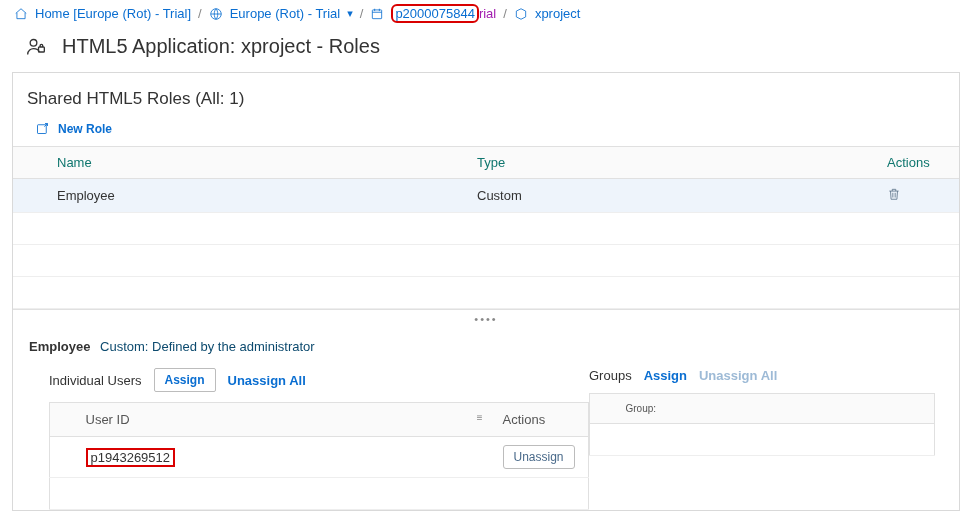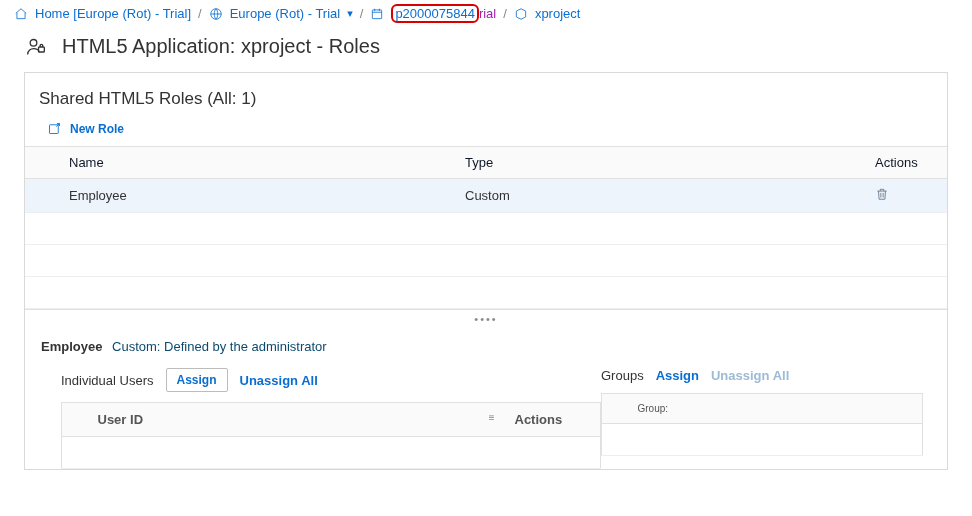--- a/index.html
+++ b/index.html
@@ -37,38 +37,38 @@
     display: flex; align-items: center; gap: 16px;
     padding: 8px 26px 6px;
   }
   .lock-icon { display: inline-flex; }
   .lock-icon svg { width: 20px; height: 20px; fill: none; stroke: #333; stroke-width: 1.6; }
   .page-title { font-size: 20px; font-weight: 400; color: #333; }
 
   
   .card {
     border: 1px solid #d9d9d9;
-    margin: 8px 24px 0;
+    margin: 8px 12px 0;
     background: #fff;
   }
   .section-title {
     font-size: 17px; color: #333; padding: 16px 14px 12px; font-weight: 400;
   }
 
   .new-role {
     display: inline-flex; align-items: flex-end; gap: 8px;
     padding: 0 0 10px 22px;
     color: #0a6ed1; font-weight: 700; font-size: 12px;
     cursor: pointer;
   }
   .new-role svg { width: 15px; height: 15px; stroke: #0a6ed1; fill: none; stroke-width: 1.4; }
 
   
   .roles-grid { width: 100%; border-collapse: collapse; }
-  .roles-grid th { text-align: left; font-weight: 400; color: #0f172a; font-size: 13px; padding: 8px 10px; border-top: 1px solid #e0e0e0; border-bottom: 1px solid #e0e0e0; background: #fafafa; }
+  .roles-grid th { text-align: left; font-weight: 400; color: #0f766e; font-size: 13px; padding: 8px 10px; border-top: 1px solid #e0e0e0; border-bottom: 1px solid #e0e0e0; background: #fafafa; }
   .roles-grid td { padding: 8px 10px; border-bottom: 1px solid #eee; height: 32px; }
   .tr-selected td { background: #eef4fb; }
   .col-expand { width: 34px; }
   .col-actions { width: 82px; text-align: left; }
   .trash svg { width: 14px; height: 14px; stroke: #5a7187; fill: none; stroke-width: 1.4; }
 
   
   .drag-divider { text-align: center; color: #888; letter-spacing: 2px; font-size: 11px; border-top: 1px solid #e0e0e0; padding: 3px 0 0; }
 
   
@@ -85,21 +85,21 @@
   .assign-head .label { color: #333; }
   .assign-head .btn-outline {
     border: 1px solid #bcbcbc; background: #fff; color: #0a6ed1; font-weight: 600;
     padding: 4px 10px; font-size: 12px; border-radius: 2px; cursor: pointer;
   }
   .assign-head .link { color: #0a6ed1; font-weight: 600; cursor: pointer; }
   .assign-head .link.disabled { color: #9dbad6; cursor: default; }
 
   
   .user-table { width: 100%; border-collapse: collapse; border: 1px solid #e0e0e0; }
-  .user-table th { text-align: left; font-weight: 700; color: #555; background: #fafafa; padding: 9px 10px; border-bottom: 1px solid #e0e0e0; font-size: 13px; }
+  .user-table th { text-align: left; font-weight: 400; color: #555; background: #fafafa; padding: 9px 10px; border-bottom: 1px solid #e0e0e0; font-size: 13px; }
   .user-table td { padding: 8px 10px; border-bottom: 1px solid #eee; height: 32px; }
   .user-table .col-uexp { width: 26px; }
   .user-table .col-uact { width: 96px; }
   .sort-icon { float: right; color: #888; font-size: 10px; }
   .btn-unassign {
     border: 1px solid #bcbcbc; background: #fff; color: #4a6a8a;
     padding: 4px 10px; font-size: 12px; border-radius: 3px; cursor: pointer;
   }
 
   .group-table { width: 100%; border-collapse: collapse; border: 1px solid #e0e0e0; }
@@ -241,20 +241,29 @@
             <th class="col-uexp"></th>
             <th>
               <span>User ID</span>
               <span class="sort-icon">≡</span>
             </th>
             <th class="col-uact">Actions</th>
           </tr>
         </thead>
         <tbody>
           <tr>
+            <td></td>
+            <td>
+              <span class="highlight-box2">p1943269512</span>
+            </td>
+            <td>
+              <button class="btn-unassign">Unassign</button>
+            </td>
+          </tr>
+          <tr>
               <td></td>
               <td></td>
               <td></td>
             </tr>
         </tbody>
       </table>
     </div>
 
     <div class="assign-right">
       <div class="assign-head">

